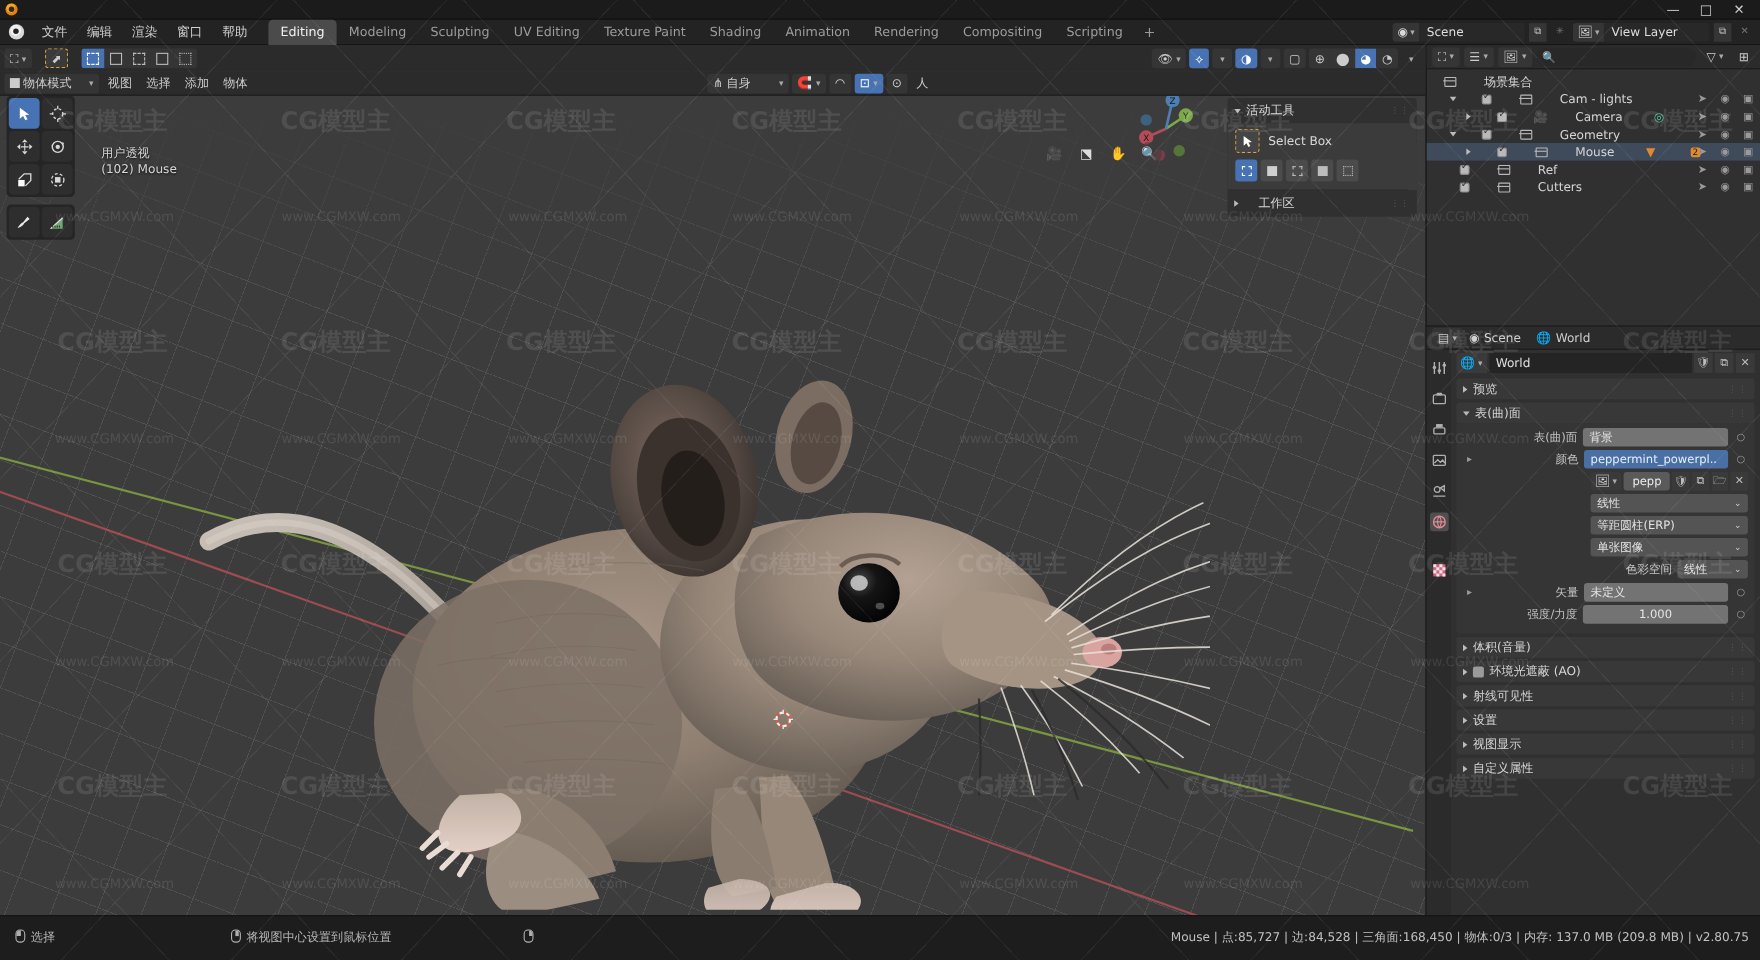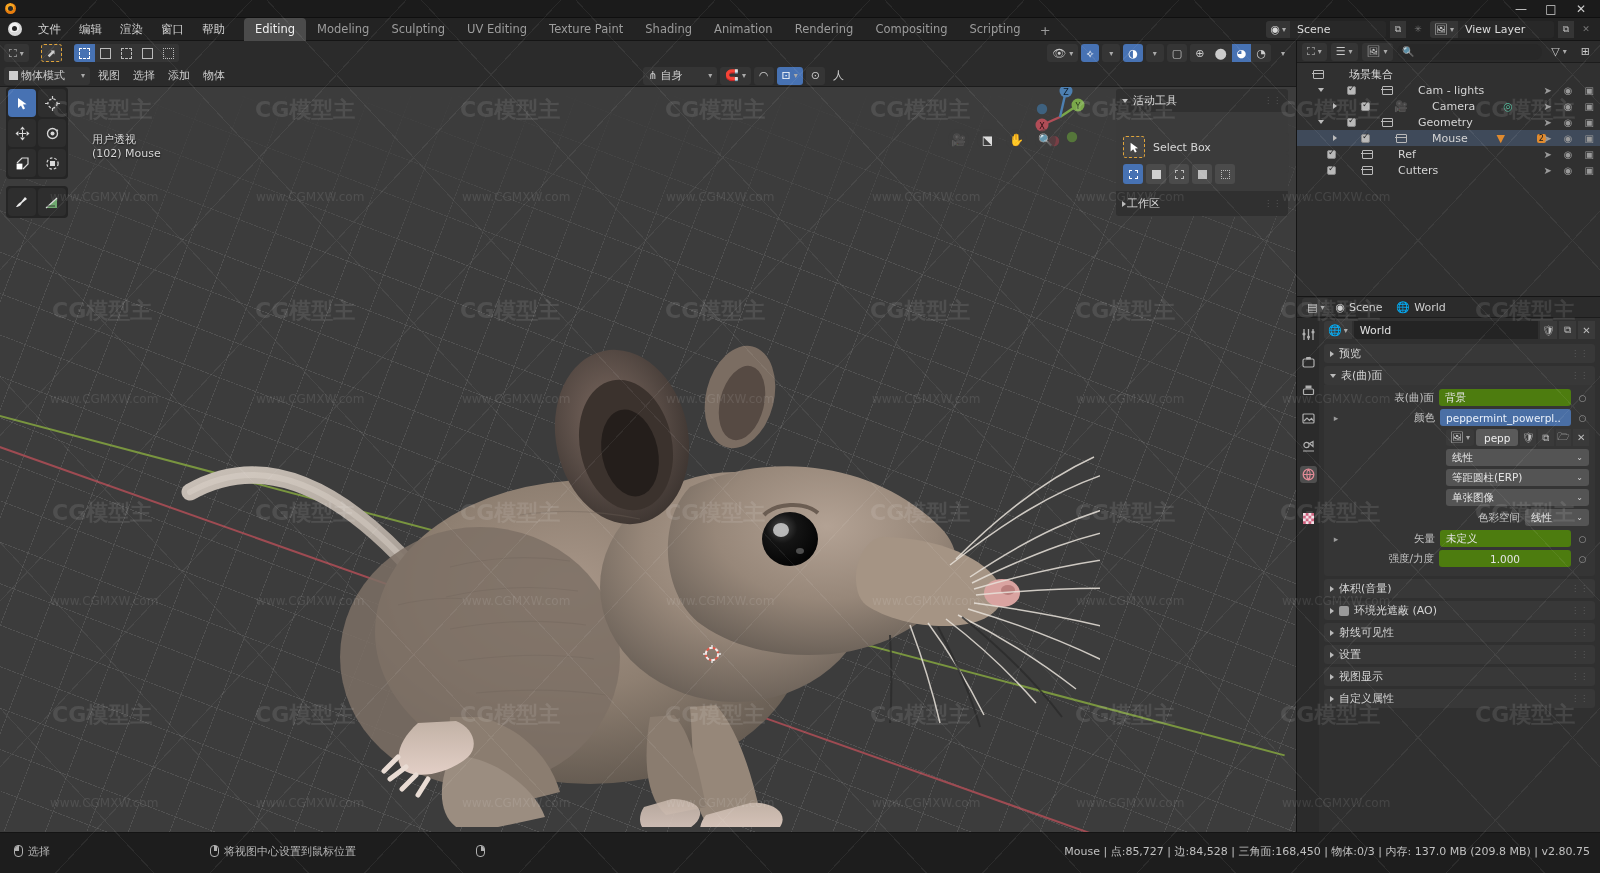--- a/index.html
+++ b/index.html
@@ -105,28 +105,28 @@
   .vp-navbtns{ position:absolute; right:240px; top:88px; display:flex; gap:8px;
      z-index:15; }
   .navb{ width:21px;height:21px;border-radius:50%; background:rgba(60,60,60,.55);
      display:flex;align-items:center;justify-content:center; font-size:12px;color:#ddd;}
 
   
   .npanel{ position:absolute; right:8px; top:48px; width:172px; background:#303030;
      border-radius:3px; z-index:16; font-size:11px; }
   .np-head{ display:flex;align-items:center; gap:5px; padding:4px 6px; color:#d8d8d8;}
   .np-body{ background:#3b3b3b; padding:5px 7px 7px; }
-  .np-tool{ display:flex; align-items:center; gap:8px; margin-bottom:6px;margin-top:19px; }
+  .np-tool{ display:flex; align-items:center; gap:8px; margin-bottom:6px; }
   .np-toolicon{ width:22px;height:22px; border:1px dashed #e0a43a; border-radius:3px;
      background:#454545; display:flex;align-items:center;justify-content:center;}
   .np-row{ display:flex; gap:3px; }
   .np-sq{ width:20px;height:20px; background:#4b4b4b; border-radius:3px;
      display:flex;align-items:center;justify-content:center; }
   .np-sq.on{ background:#4772b3; }
-  .np-foot{ display:flex;align-items:center;gap:1px; padding:5px 6px; }
+  .np-foot{ display:flex;align-items:center;gap:18px; padding:5px 6px; }
   .np-side{ position:absolute; right:-1px; top:44px; width:9px; }
   .np-tabbtn{ width:9px;height:19px;background:#3b3b3b;border-radius:0 3px 3px 0;
      margin-bottom:2px; }
 
   .tri{ width:0;height:0;border-left:4px solid #bbb; border-top:3.5px solid transparent;
      border-bottom:3.5px solid transparent; }
   .tri.down{ border-left:3.5px solid transparent;border-right:3.5px solid transparent;
      border-top:4px solid #bbb; border-bottom:0;}
 
   
@@ -175,21 +175,21 @@
      align-items:center;justify-content:center; font-size:10px; color:#bdbdbd;}
   .pr-panel{ display:flex; align-items:center; gap:5px; height:19px;
      background:#383838; border-radius:3px; padding:0 6px; margin-bottom:3px;
      color:#d5d5d5; }
   .pr-panel .dots{ margin-left:auto; color:#5e5e5e; letter-spacing:1px; font-size:8px;}
   .pr-sub{ background:#353535; border-radius:0 0 3px 3px; padding:4px 6px 6px;
      margin:-3px 0 3px; }
   .pr-row{ display:flex; align-items:center; gap:5px; margin-bottom:3px; }
   .pr-lbl{ width:104px; text-align:right; color:#c2c2c2; font-size:10.5px;
      flex:0 0 auto;}
-  .pr-val{ flex:1; height:17px; background:#4d7c0f; border-radius:3px;
+  .pr-val{ flex:1; height:17px; background:#737373; border-radius:3px;
      display:flex; align-items:center; padding:0 6px; color:#e4e4e4; font-size:10.5px;}
   .pr-val.blue{ background:#4a6fa5; color:#e9f0fa; }
   .pr-val.num{ justify-content:center; }
   .pr-dot{ width:13px;height:17px; display:flex;align-items:center;
      justify-content:center; font-size:9px; color:#9a9a9a; flex:0 0 auto;}
   .pr-select{ height:17px; background:#545454; border-radius:3px; display:flex;
      align-items:center; padding:0 6px; color:#e4e4e4; font-size:10.5px;
      margin-bottom:3px; }
   .pr-select .ch{ margin-left:auto; font-size:8px; color:#d0d0d0; }
   .pr-imgrow{ display:flex; align-items:center; gap:2px; margin-bottom:3px; }

